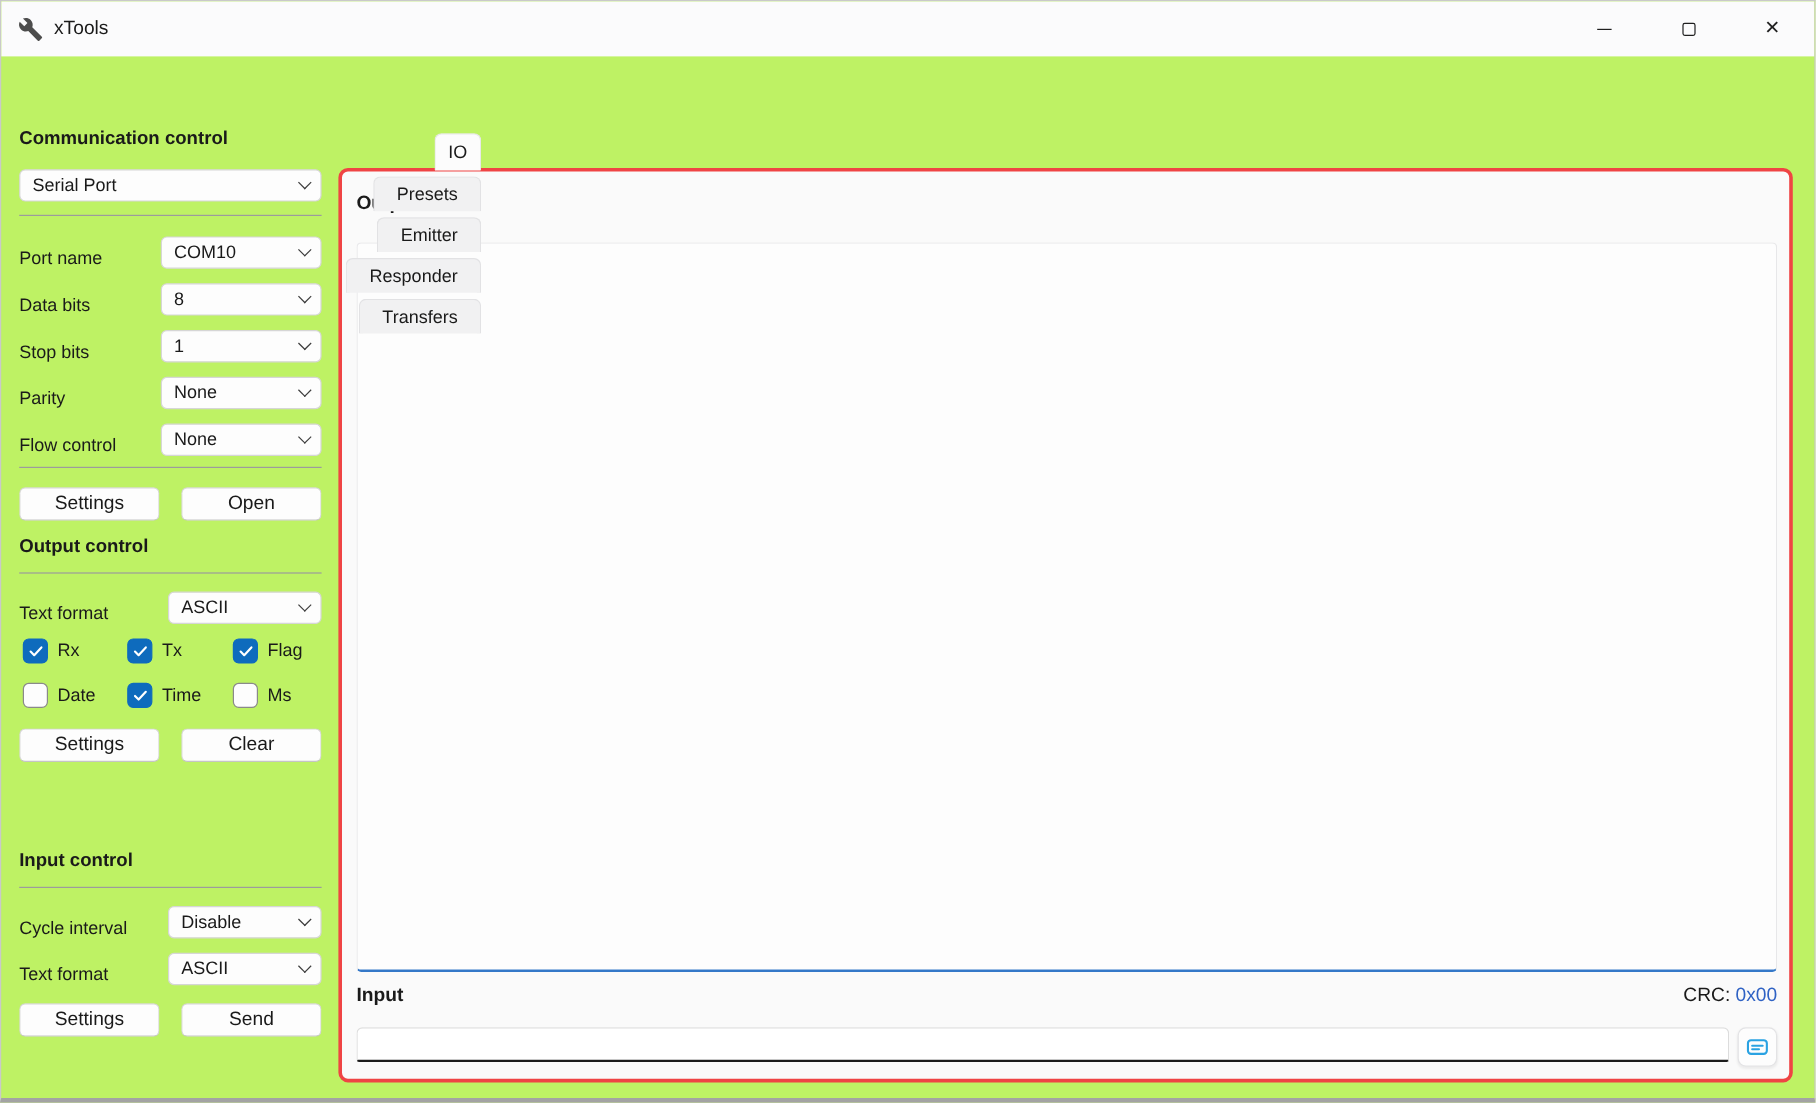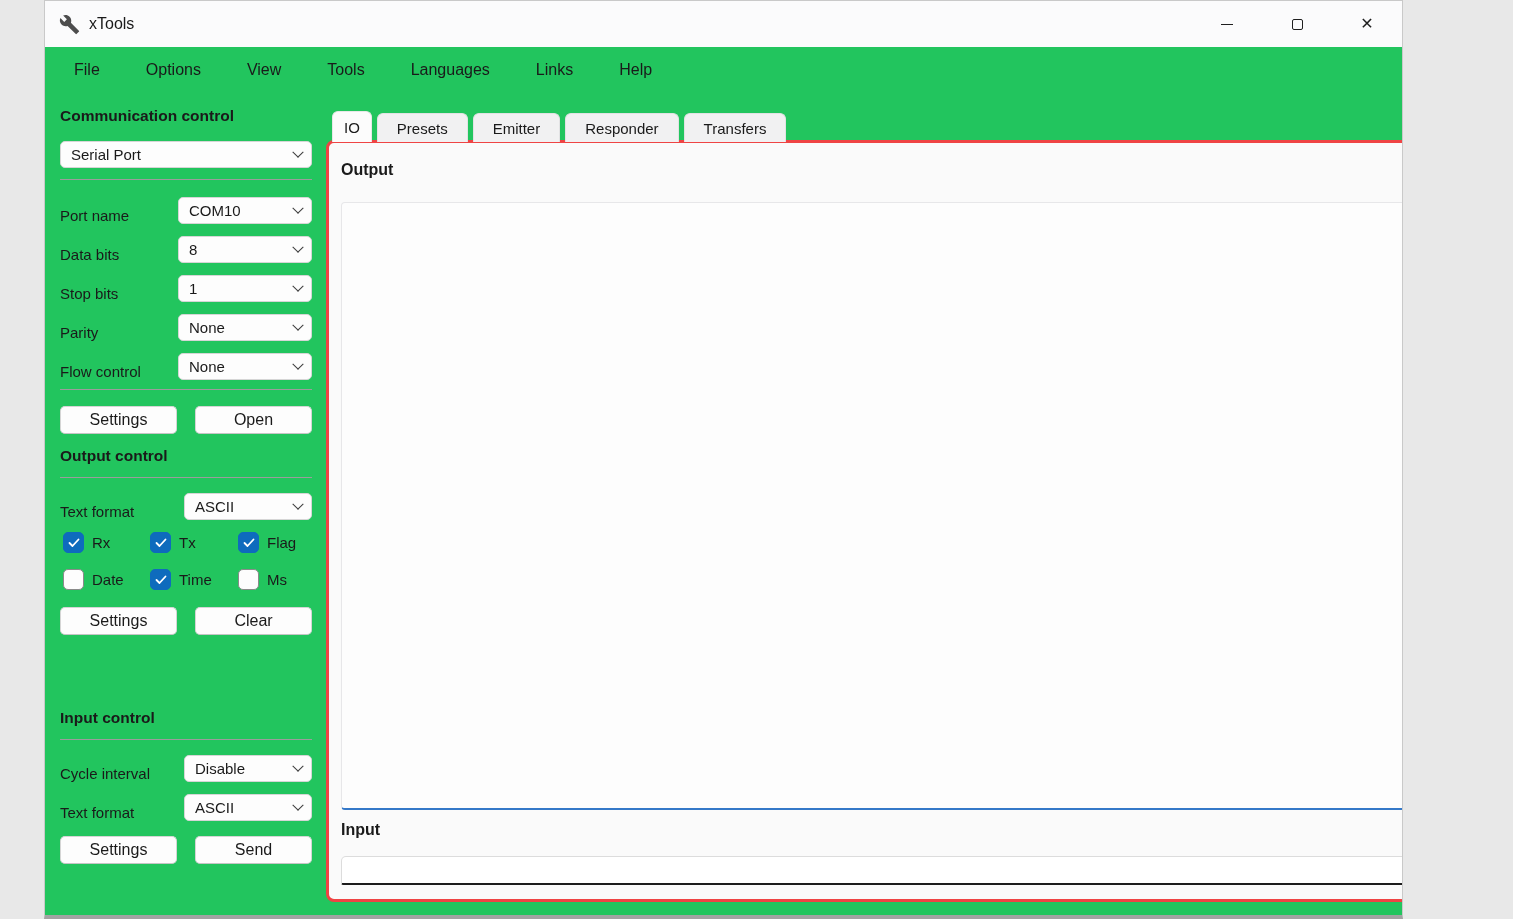--- a/index.html
+++ b/index.html
@@ -1,19 +1,19 @@
 <!DOCTYPE html>
 <html><head>
 <meta charset="utf-8">
 <style>
   * { margin:0; padding:0; box-sizing:border-box; }
   html,body { background:#e8e8e8; font-family:"Liberation Sans", sans-serif; color:#1a1a1a; }
   .window {
-    position:relative; width:1359px; height:919px; overflow:hidden;
-    background:#22c55e; border:1px solid #c9c9c9; border-bottom:4px solid #a3a3a3;margin-left:44px;
+    position:relative; width:1513px; height:919px; overflow:hidden;
+    background:#bef264; border:1px solid #c9c9c9; border-bottom:4px solid #a3a3a3;
   }
 
   
   .titlebar { position:absolute; left:0; top:0; width:100%; height:46px; background:#fbfbfc; display:flex; align-items:center; }
   .titlebar .app-icon { margin-left:14px; width:22px; height:22px; display:flex; align-items:center; }
   .titlebar .title-text { margin-left:8px; font-size:16px; }
   .caption-buttons { position:absolute; right:0; top:0; height:46px; display:flex; }
   .cap-btn { width:70px; height:46px; display:flex; align-items:center; justify-content:center; cursor:default; }
   .glyph-min { width:12px; height:0; border-top:1.4px solid #1f1f1f; }
   .glyph-max { width:11px; height:11px; border:1.4px solid #1f1f1f; border-radius:2px; }
@@ -57,21 +57,21 @@
   .cb svg { display:none; }
   .cb.checked { background:#0e6bbd; border-color:#0e6bbd; }
   .cb.checked svg { display:block; }
   .btn-row-2 { margin-top:17px; }
   .hdr-3 { margin-top:74px; }
   .sep-d { margin-top:8px; }
   .in-row-1 { margin-top:15px; }
   .btn-row-3 { margin-top:15px; }
 
   
-  .tabs { position:absolute; left:287px; top:110px; display:flex; gap:5px; z-index:3; align-items:flex-end; }
+  .tabs { position:absolute; left:287px; top:110px; display:flex; gap:5px; z-index:3; align-items:flex-end;flex-direction:column; }
   .tab {
     height:29px; padding:0 19px; display:flex; align-items:center; font-size:15px;
     background:#f1f1f2; border:1px solid #e2e2e4; border-bottom:none; border-radius:6px 6px 0 0;
   }
   .tab.active { background:#fcfcfc; height:31px; padding:0 11px; border-color:#e8e8e8; }
 
   
   .main-panel {
     position:absolute; left:281px; top:139px; width:1212px; height:762px;
     background:#fafafa; border:3px solid #ef4444; border-radius:8px; z-index:2;
@@ -113,29 +113,20 @@
         </div>
       <div class="cap-btn">
           <span class="glyph-max"></span>
         </div>
       <div class="cap-btn">
           <span class="glyph-close">✕</span>
         </div>
     </div>
   </div>
 
-  <div class="menubar">
-    <span class="menu-item">File</span>
-    <span class="menu-item">Options</span>
-    <span class="menu-item">View</span>
-    <span class="menu-item">Tools</span>
-    <span class="menu-item">Languages</span>
-    <span class="menu-item">Links</span>
-    <span class="menu-item">Help</span>
-  </div>
 
   <div class="sidebar">
 
     <div class="section-header">Communication control</div>
 
     <div class="select full-select">
       <span class="val">Serial Port</span>
       <span class="chev"></span>
     </div>
 

